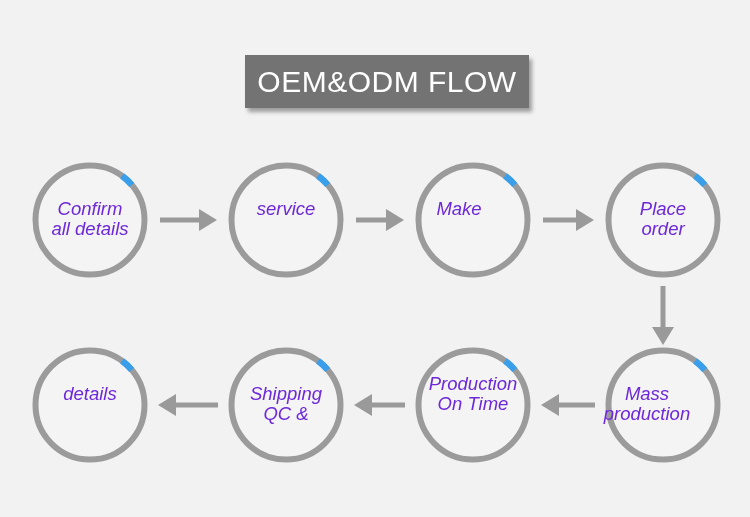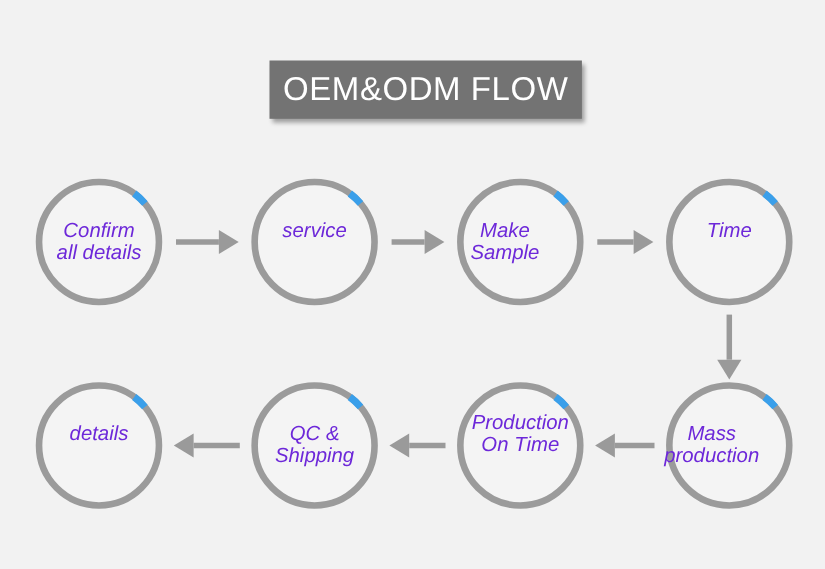--- a/index.html
+++ b/index.html
@@ -109,33 +109,33 @@
 <div id="labels">
     <div class="step-label" style="left: 35px; top: 199px;">
       <div>Confirm</div>
       <div>all details</div>
     </div>
     <div class="step-label" style="left: 231px; top: 199px;">
       <div>service</div>
     </div>
     <div class="step-label" style="left: 404px; top: 199px;">
       <div>Make</div>
-      <div>Sample</div>
     </div>
     <div class="step-label" style="left: 608px; top: 199px;">
-      <div>Time</div>
+      <div>Place</div>
+      <div>order</div>
     </div>
     <div class="step-label" style="left: 592px; top: 384px;">
       <div>Mass</div>
       <div>production</div>
     </div>
     <div class="step-label" style="left: 418px; top: 374px;">
       <div>Production</div>
       <div>On Time</div>
     </div>
     <div class="step-label" style="left: 231px; top: 384px;">
+      <div>Shipping</div>
       <div>QC &amp;</div>
-      <div>Shipping</div>
     </div>
     <div class="step-label" style="left: 35px; top: 384px;">
       <div>details</div>
     </div>
   </div>
 
 </body></html>

